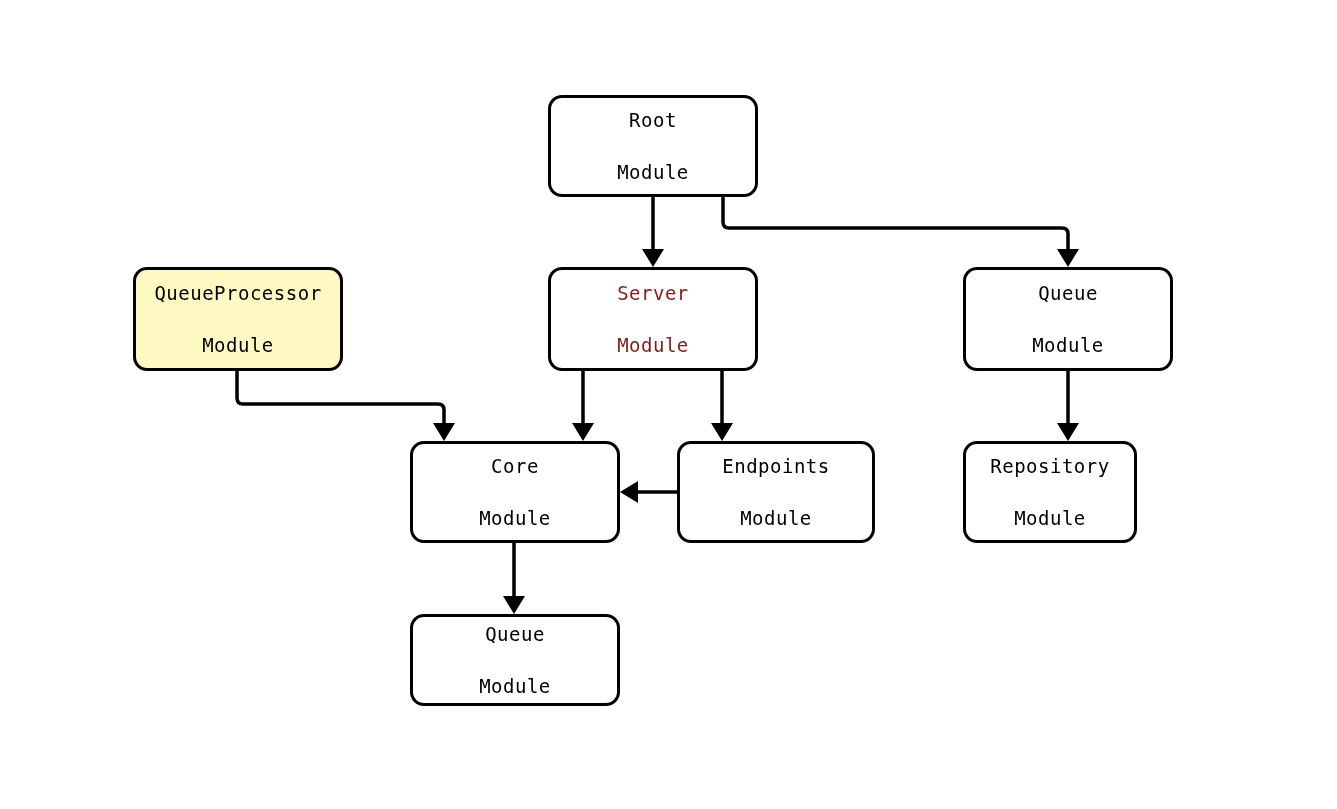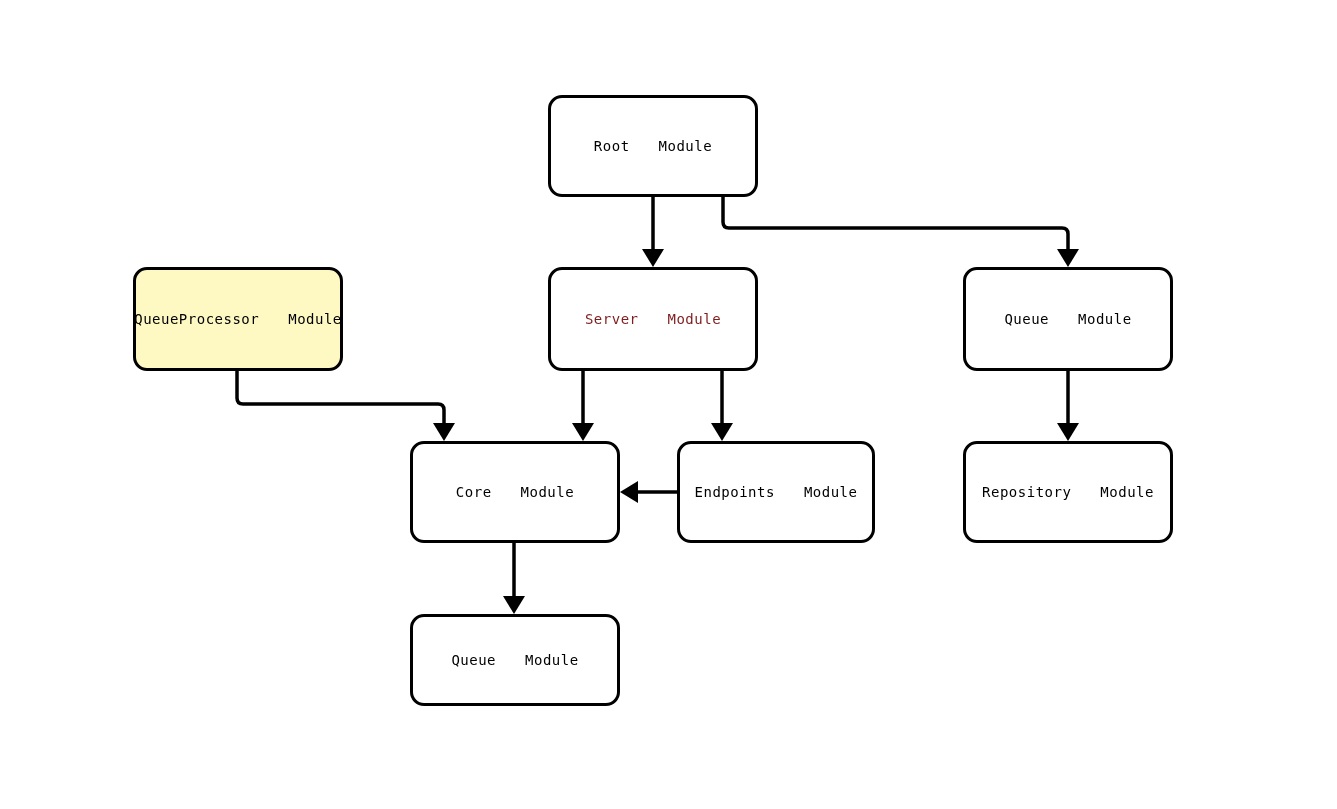--- a/index.html
+++ b/index.html
@@ -28,26 +28,26 @@
     height: 809px;
     pointer-events: none;
   }
   .node {
     position: absolute;
     box-sizing: border-box;
     background: #ffffff;
     border: 3.5px solid #000000;
     border-radius: 14px;
     display: flex;
-    flex-direction: row;
+    flex-direction: column;
     align-items: center;
     justify-content: center;
     text-align: center;
     color: #000000;
-    font-size: 14px;
+    font-size: 19px;
     line-height: 23px;
     letter-spacing: 0.5px;
     z-index: 2;
     gap: 29px;
   }
   .node .label-line {
     display: block;
     white-space: pre;
   }
 </style>
@@ -102,21 +102,21 @@
   <div class="node" style="left: 410px; top: 441px; width: 210px; height: 102px; border-color: rgb(0, 0, 0); background: rgb(255, 255, 255); color: rgb(0, 0, 0); align-items: center;">
     <span class="label-line">Core</span>
     <span class="label-line">Module</span>
   </div>
 
   <div class="node" style="left: 677px; top: 441px; width: 198px; height: 102px; border-color: rgb(0, 0, 0); background: rgb(255, 255, 255); color: rgb(0, 0, 0);">
     <span class="label-line">Endpoints</span>
     <span class="label-line">Module</span>
   </div>
 
-  <div class="node" style="left: 963px; top: 441px; width: 210px; height: 102px; border-color: rgb(0, 0, 0); background: rgb(255, 255, 255); color: rgb(0, 0, 0);">
+  <div class="node" style="left: 963px; top: 441px; width: 174px; height: 102px; border-color: rgb(0, 0, 0); background: rgb(255, 255, 255); color: rgb(0, 0, 0);">
     <span class="label-line">Repository</span>
     <span class="label-line">Module</span>
   </div>
 
   <div class="node" style="left: 410px; top: 614px; width: 210px; height: 92px; border-color: rgb(0, 0, 0); background: rgb(255, 255, 255); color: rgb(0, 0, 0);">
     <span class="label-line">Queue</span>
     <span class="label-line">Module</span>
   </div>
 
 </div>

